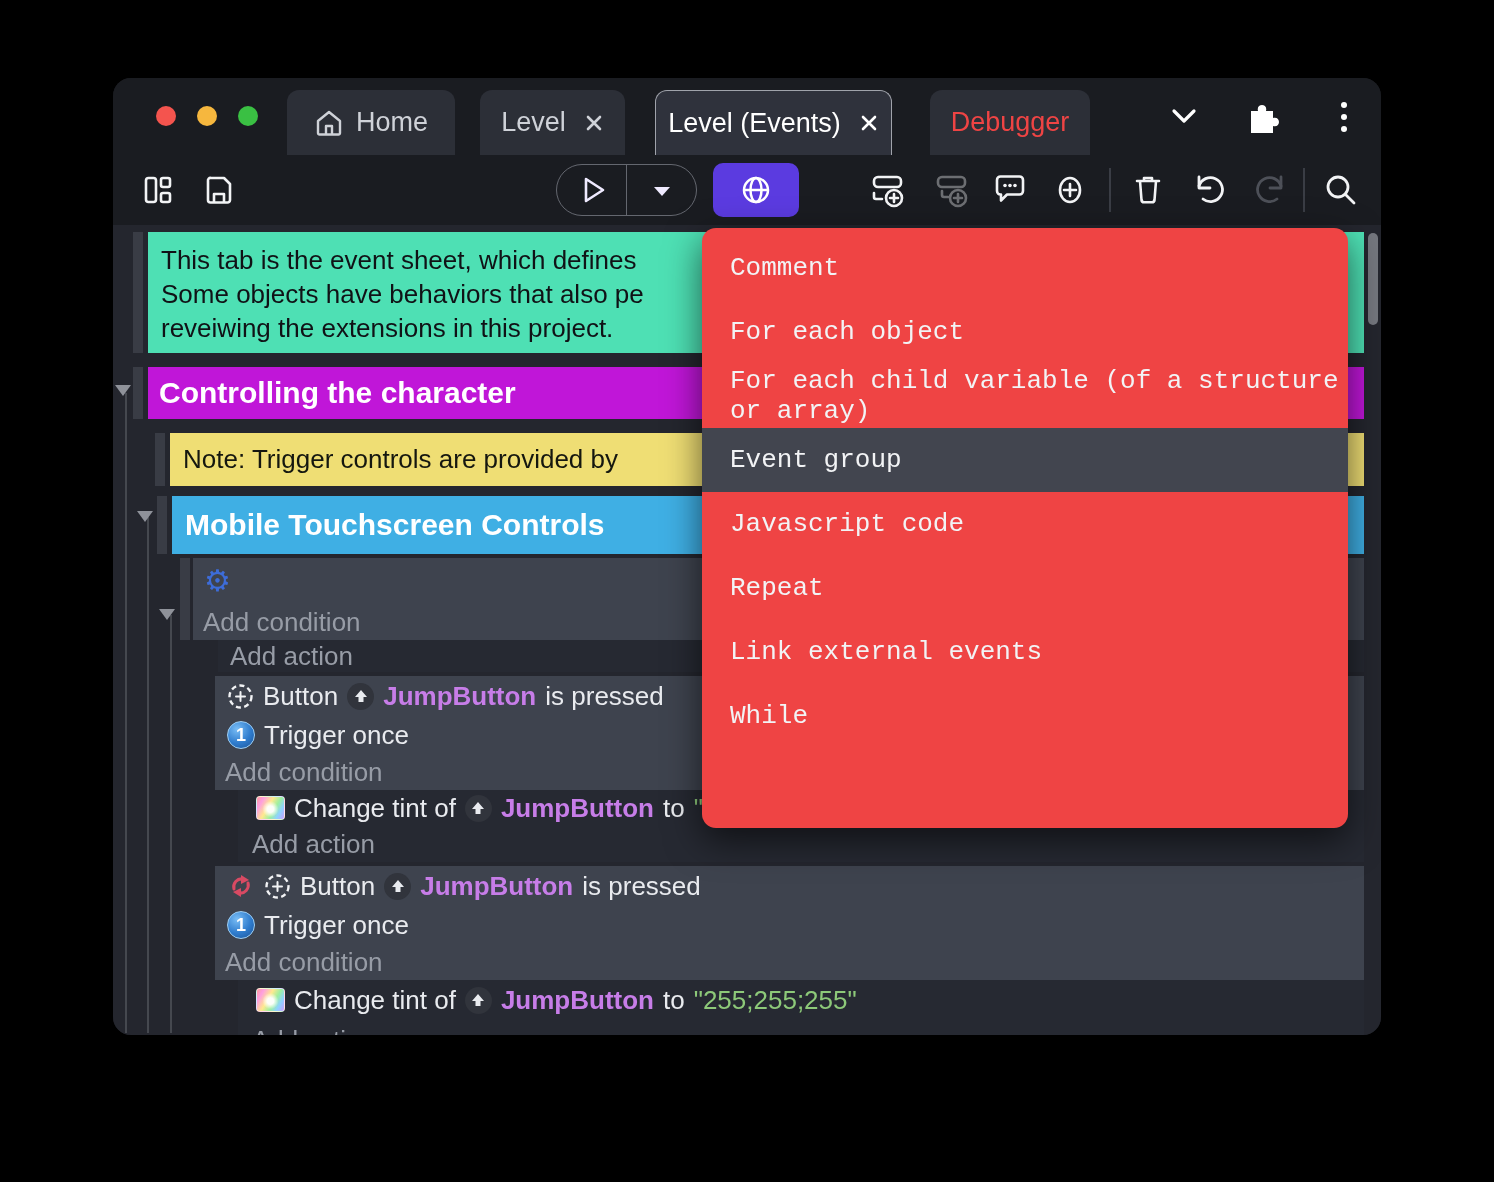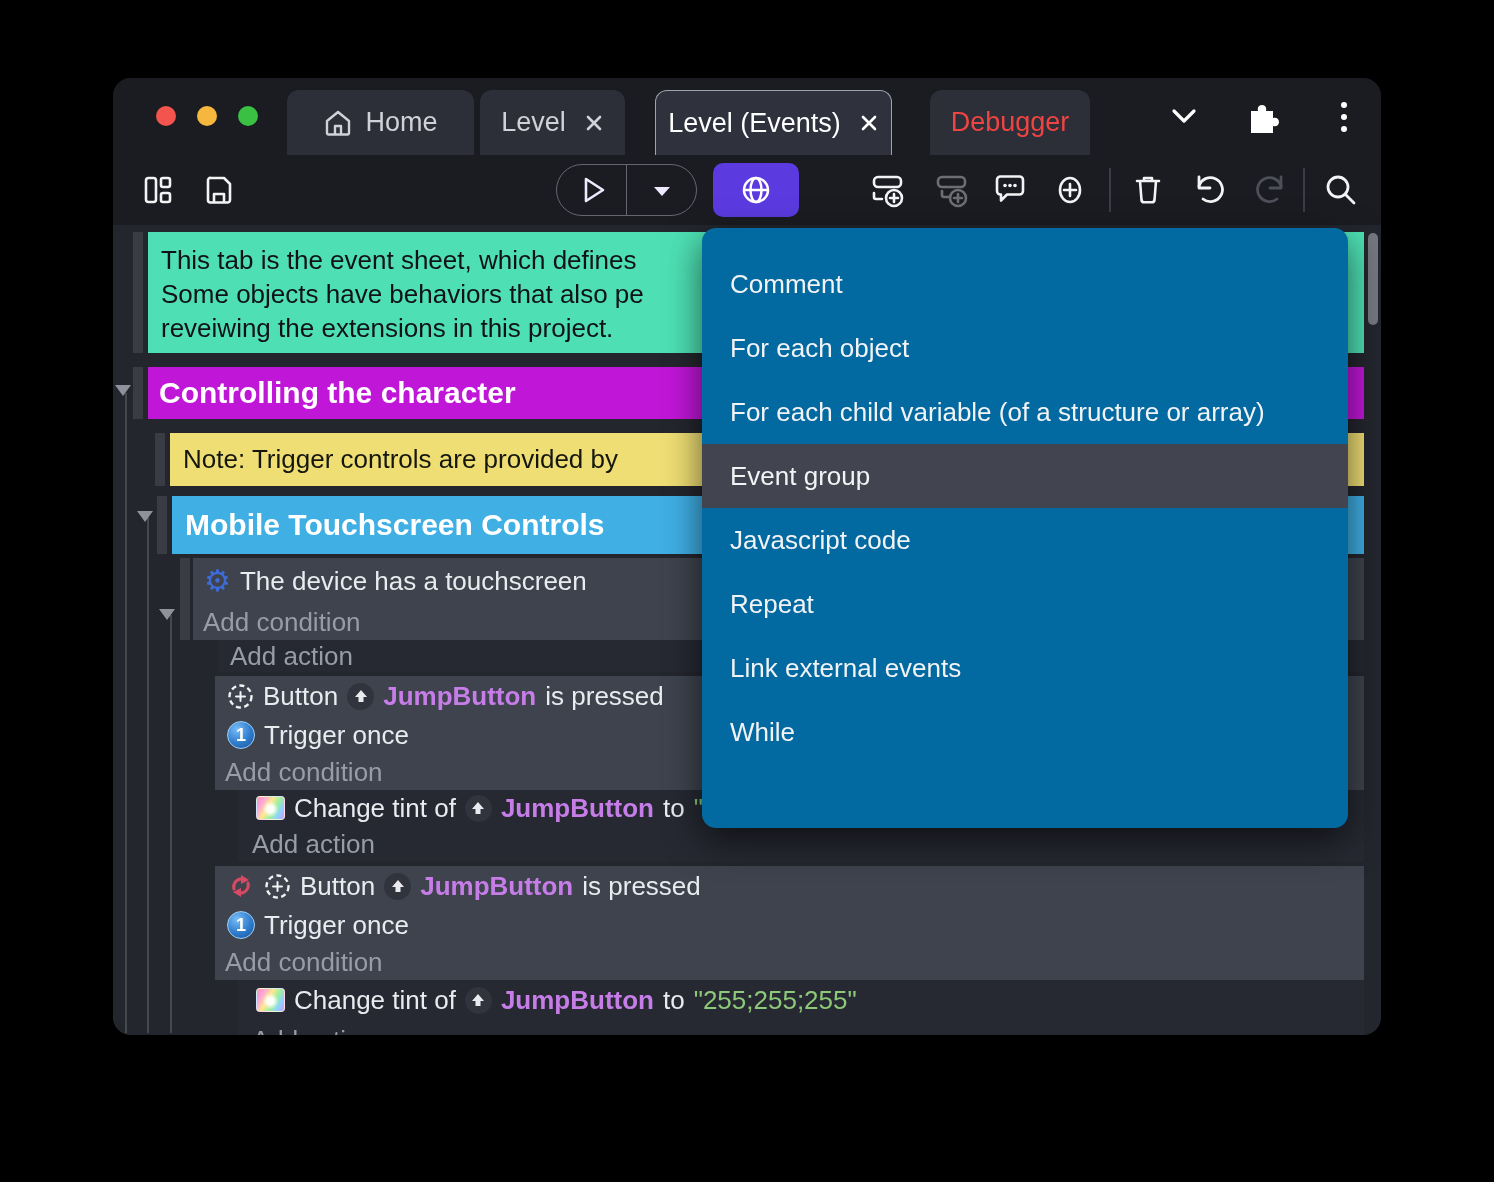--- a/index.html
+++ b/index.html
@@ -18,21 +18,21 @@
   
   .titlebar{position:absolute;left:0;top:0;width:100%;height:77px;background:#1a1c21;}
   .light{position:absolute;top:28px;width:20px;height:20px;border-radius:50%;}
   .light.red{left:43px;background:#f4544e;}
   .light.yellow{left:84px;background:#f6b73e;}
   .light.green{left:125px;background:#3ac043;}
 
   .tab{position:absolute;top:12px;height:65px;background:#2c2f37;border-radius:12px 12px 0 0;
        display:flex;align-items:center;justify-content:center;gap:12px;
        color:#cfd2d8;font-size:27px;cursor:default;}
-  .tab.home{left:174px;width:187px;}
+  .tab.home{left:174px;width:168px;}
   .tab.level{left:367px;width:145px;}
   .tab.active{left:542px;width:237px;background:#2f323c;border:1.5px solid #a0a3ab;border-bottom:none;color:#fff;}
   .tab.debugger{left:817px;width:160px;color:#ef4444;}
   .tab .close{display:flex;align-items:center;margin-left:6px;}
 
   .tb-icon{position:absolute;display:flex;align-items:center;justify-content:center;}
 
   
   .toolbar{position:absolute;left:0;top:77px;width:100%;height:70px;background:#1a1c21;}
   .playgroup{position:absolute;left:443px;top:9px;width:141px;height:52px;border:1.5px solid #64676f;
@@ -84,22 +84,22 @@
             display:inline-flex;align-items:center;justify-content:center;}
   .tintchip{width:29px;height:24px;border-radius:4px;flex:0 0 auto;border:1px solid rgba(255,255,255,.55);
             background:
               radial-gradient(circle at 50% 55%, rgba(255,255,255,.95) 0 18%, rgba(255,255,255,0) 45%),
               linear-gradient(120deg,#ff9a9a 0%,#fe9ee0 18%,#ffe98e 42%,#9ef0a0 62%,#8ed2ff 80%,#c99eff 100%);}
 
   
   .scroll-thumb{position:absolute;left:1255px;top:8px;width:10px;height:92px;background:#74777e;border-radius:5px;}
 
   
-  .menu{position:absolute;left:589px;top:150px;width:646px;height:600px;background:#0369a1;
-        border-radius:14px;box-shadow:0 12px 36px rgba(0,0,0,.6);padding-top:24px;z-index:50;}
+  .menu{position:absolute;left:589px;top:150px;width:646px;height:600px;background:#ef4444;
+        border-radius:14px;box-shadow:0 12px 36px rgba(0,0,0,.6);padding-top:8px;z-index:50;font-family:Liberation Mono, monospace;}
   .menu-item{height:64px;display:flex;align-items:center;padding-left:28px;
              color:#f2f3f5;font-size:26px;}
   .menu-item.hl{background:#42454f;}
 
   svg{display:block;}
 </style>
 </head>
 <body>
 
 <div class="window">
@@ -290,21 +290,20 @@
       <span>Note: Trigger controls are provided by</span>
     </div>
 
     <div class="block group2">
       <span>Mobile Touchscreen Controls</span>
     </div>
 
     <div class="block cond-block cond-bg">
       <div class="row" style="height:46px;padding-left:11px;">
         <span class="gear">⚙</span>
-        <span>The device has a touchscreen</span>
       </div>
       <div class="row dim" style="height:36px;padding-left:10px;">
         <span>Add condition</span>
       </div>
     </div>
 
     <div class="block addact-row1 act-bg">
       <div class="row dim" style="height:32px;padding-left:12px;">
         <span>Add action</span>
       </div>

